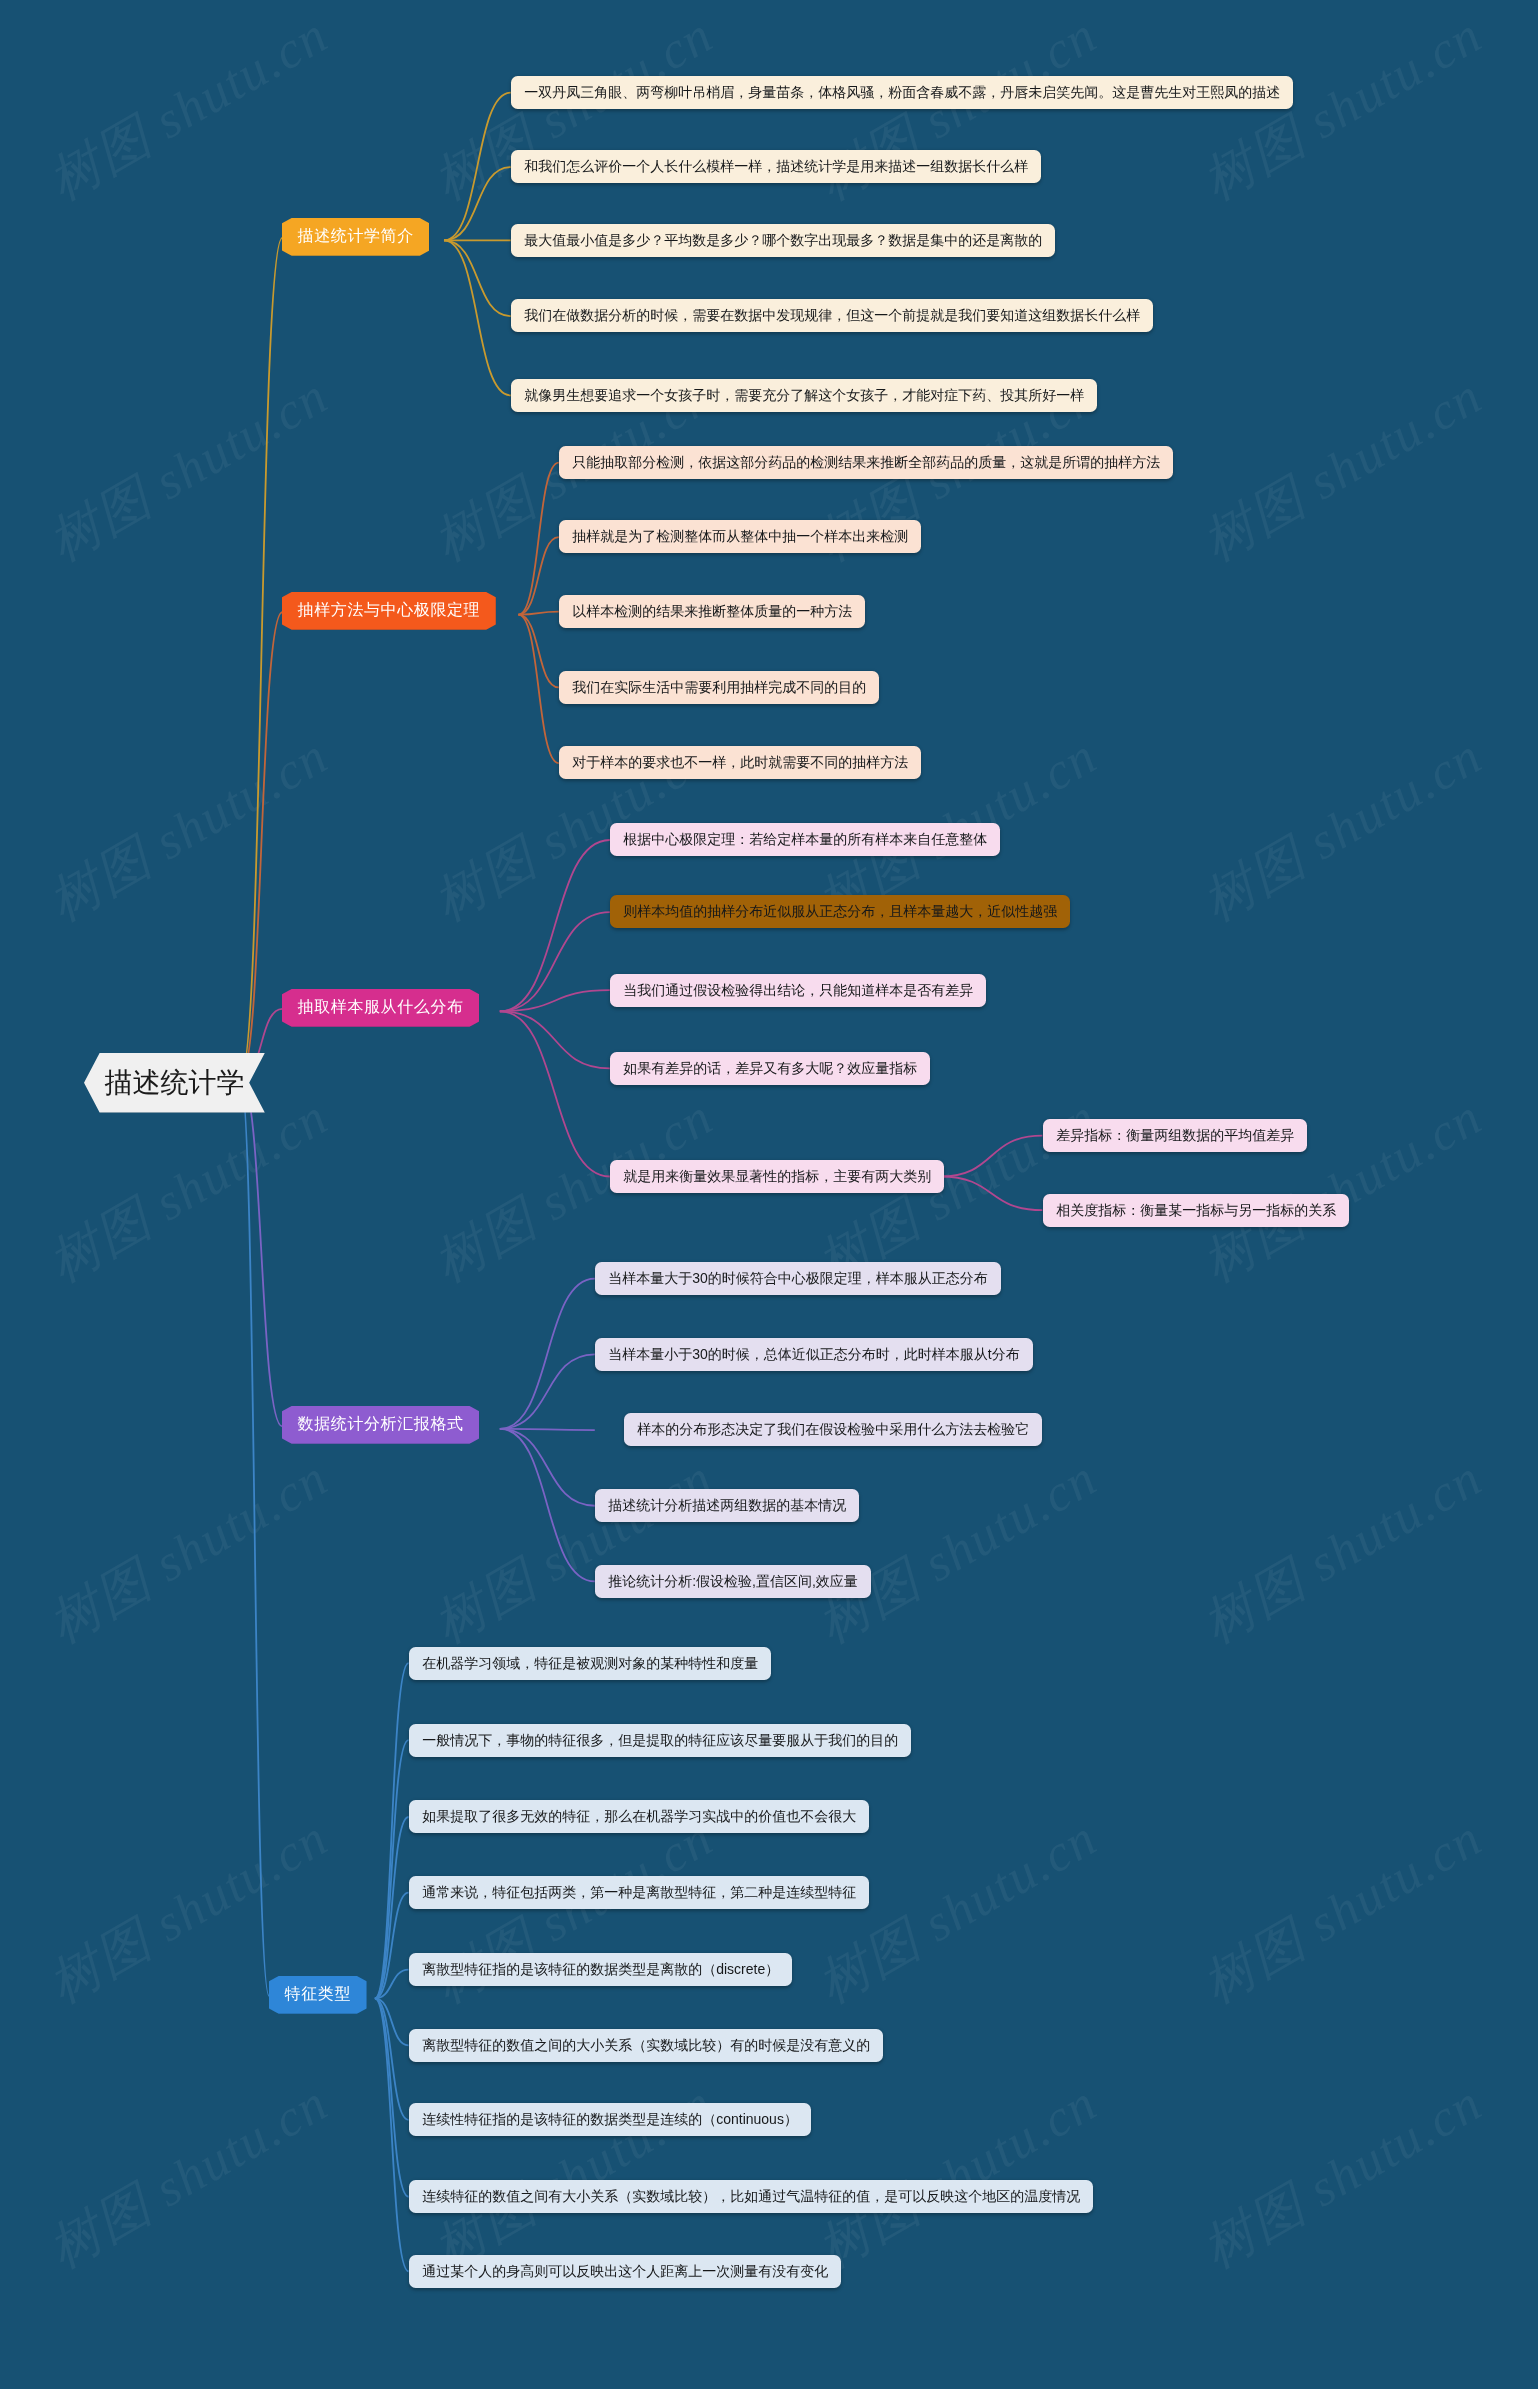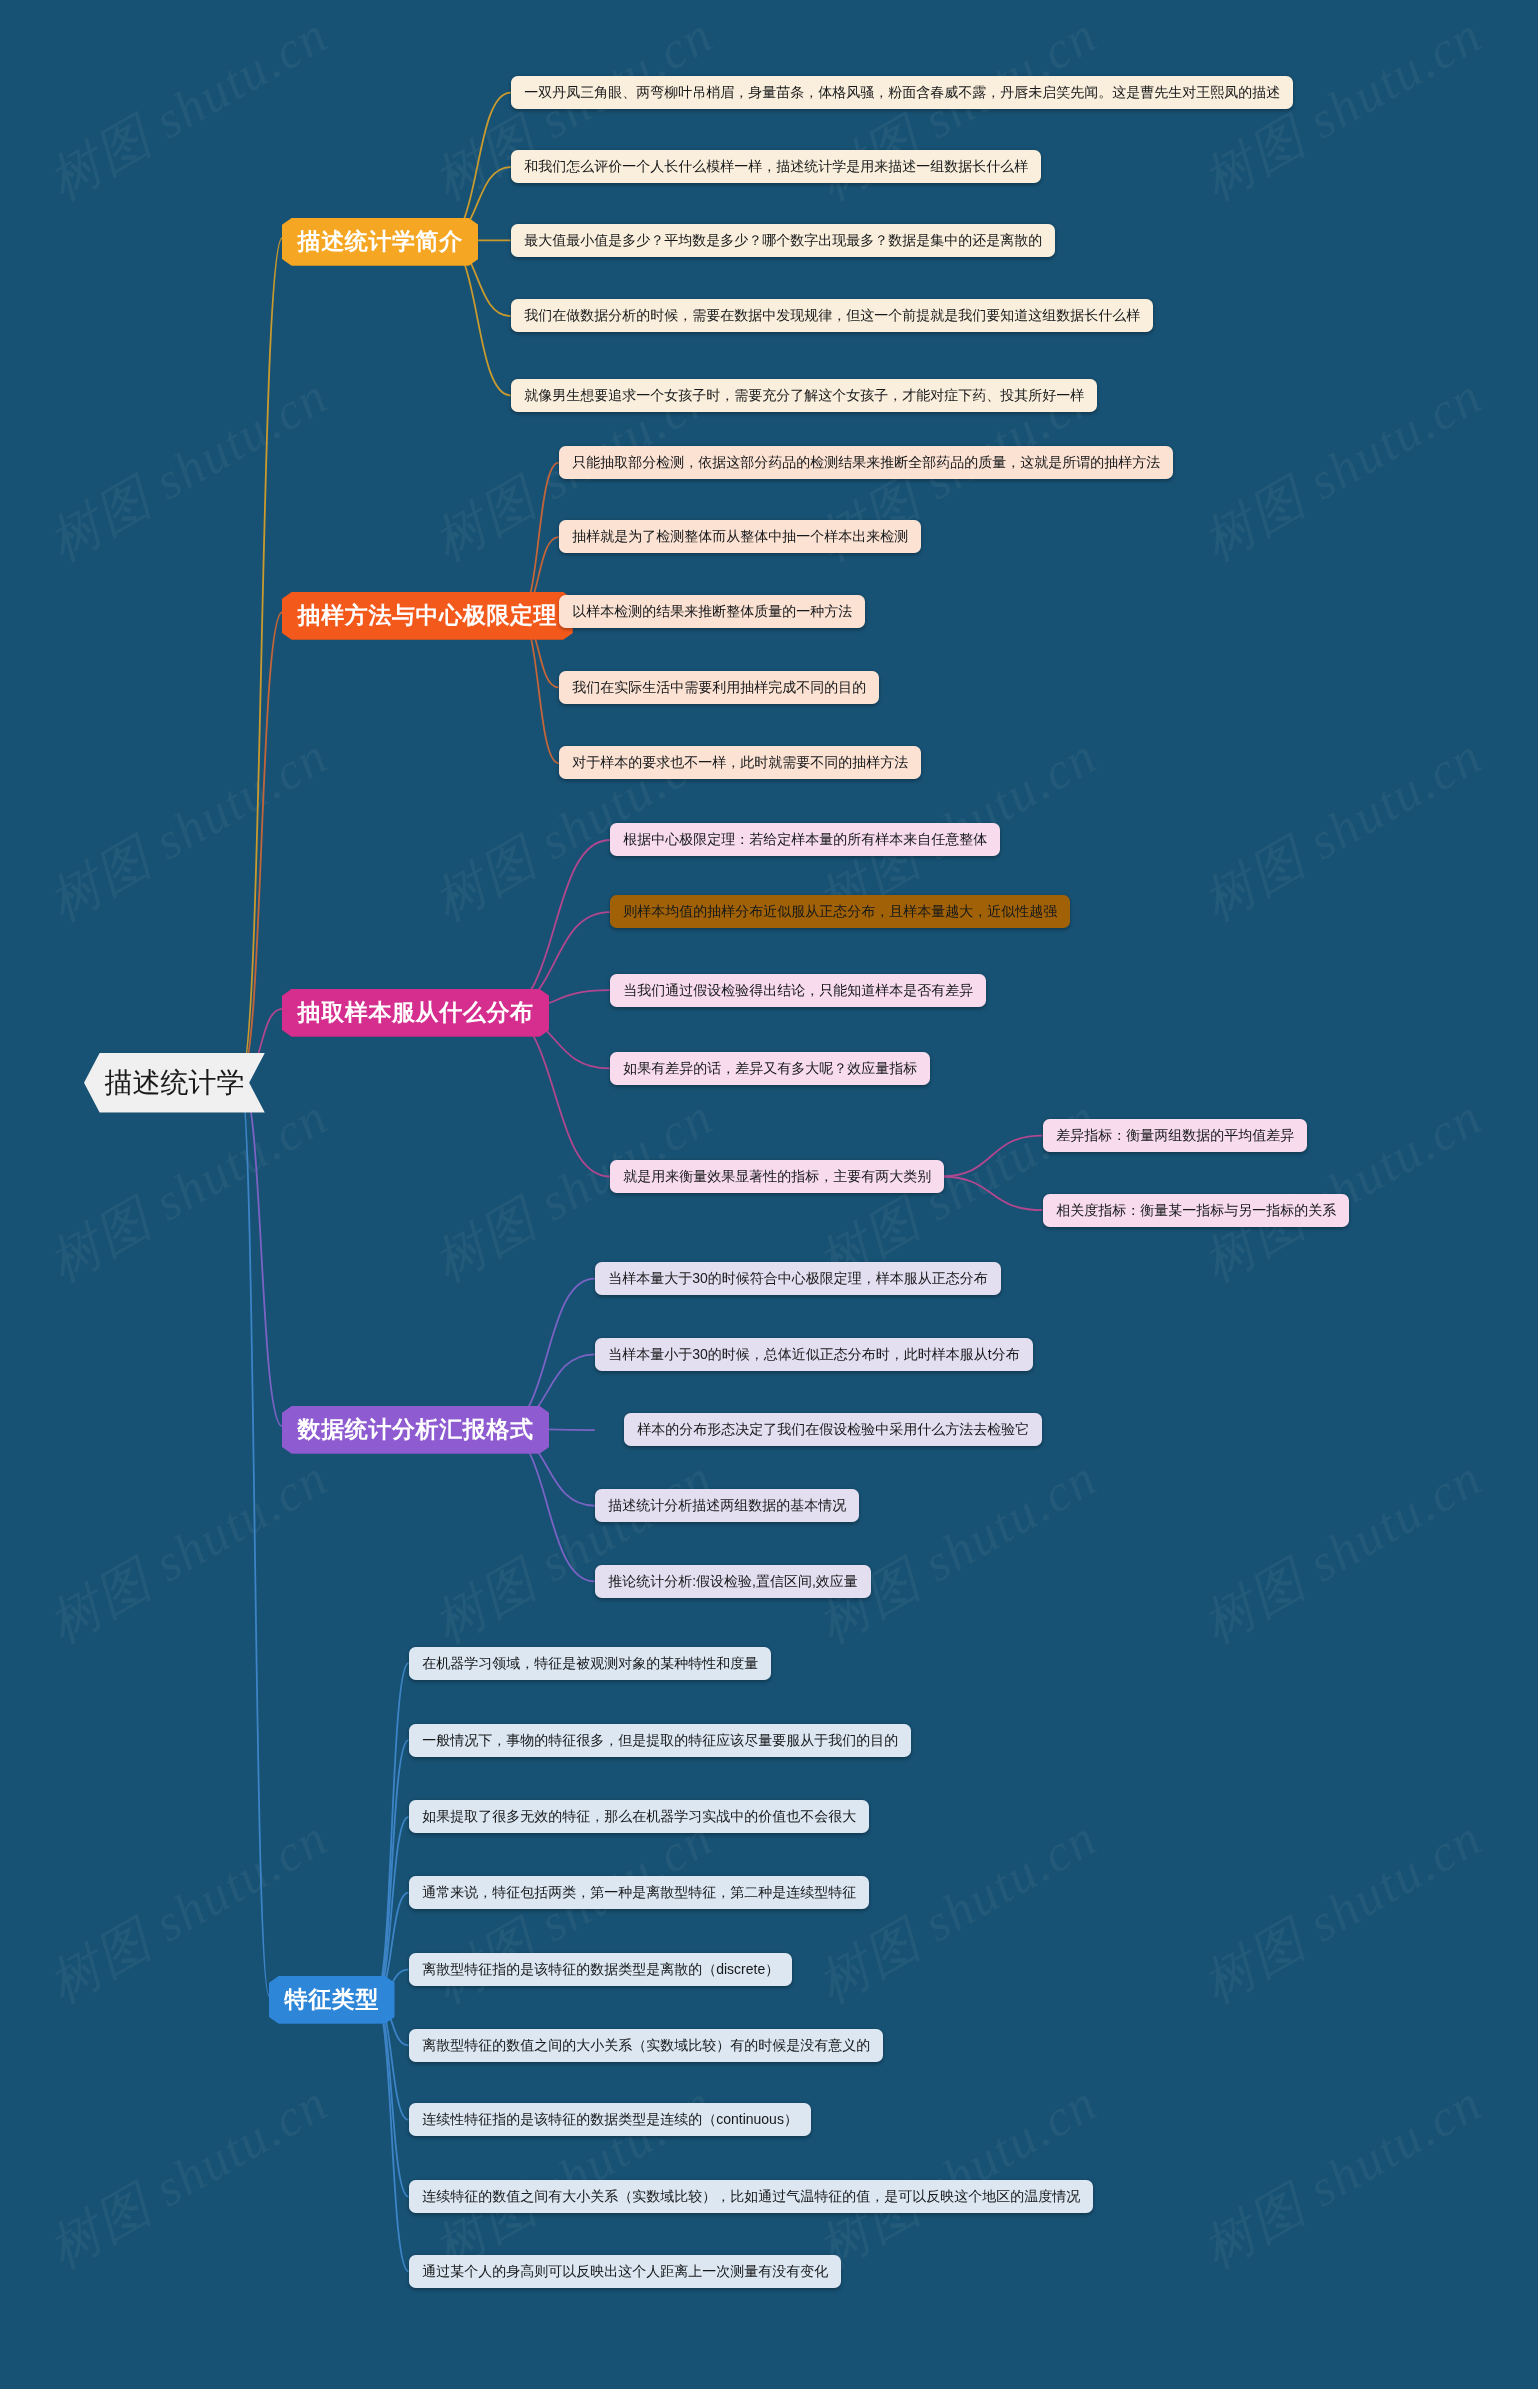--- a/index.html
+++ b/index.html
@@ -28,21 +28,21 @@
     font-size:28px; font-weight:400;
     padding:10.8px 20.4px;
     white-space:nowrap;
     clip-path: polygon(15.6px 0, 100% 0, calc(100% - 15.6px) 50%, 100% 100%, 15.6px 100%, 0 50%);
     box-shadow:0 1.8px 4.2px rgba(0,0,0,0.32);
   }
 
   
   .branch {
     position:absolute;
-    color:#ffffff; font-size:23px; font-weight:700;
+    color:#ffffff; font-size:16px; font-weight:400;
     padding:8.4px 15.6px; white-space:nowrap;
     clip-path: polygon(9.6px 0, calc(100% - 9.6px) 0, 100% 14%, 100% 86%, calc(100% - 9.6px) 100%, 9.6px 100%, 0 86%, 0 14%);
     box-shadow:0 1.8px 3.6px rgba(0,0,0,0.30);
     letter-spacing:0.6px;
   }
 
   
   .leaf {
     position:absolute;
     color:#16181a; font-size:14px; font-weight:400;

